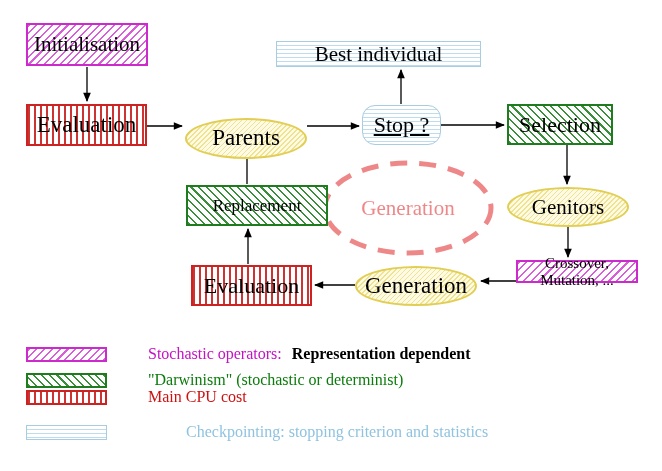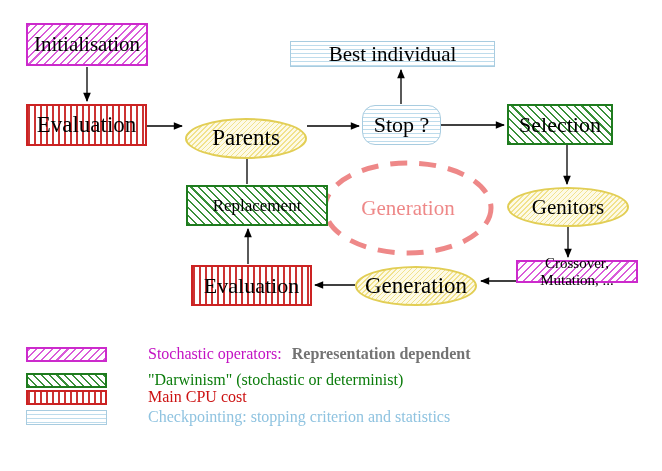--- a/index.html
+++ b/index.html
@@ -16,21 +16,21 @@
   .node {
     position: absolute;
     display: flex; align-items: center; justify-content: center;
     box-sizing: border-box;
     color: #000;
     text-align: center;
     line-height: 1.05;
     white-space: nowrap;
   }
   .ellipse { border-radius: 50%; }
-  .rounded { border-radius: 13px; }
+  .rounded { border-radius: 13px; text-decoration: underline; }
 
   
   .p-magenta {
     border: 2px solid #cc2acc;
     background: repeating-linear-gradient(135deg,
       #d95cd9 0, #d95cd9 1.5px, #ffffff 1.5px, #ffffff 5.5px);
   }
   .p-green {
     border: 2px solid #1e7b1e;
     background: repeating-linear-gradient(45deg,
@@ -75,21 +75,21 @@
     flex: 0 0 auto;
   }
   .legend-text {
     margin-left: 41px;
     font-size: 16px;
     font-weight: normal;
     white-space: nowrap;
   }
   .legend-text2 { margin-left: 10px; font-size: 16px; font-weight: bold; white-space: nowrap; }
   .t-magenta { color: #c313c3; }
-  .t-yellow  { color: #737373; }
+  .t-yellow  { color: #000000; }
   .t-green   { color: #0b7c0b; }
   .t-red     { color: #cc1111; }
   .t-blue    { color: #8fc3e0; }
 </style>
 </head>
 <body>
 
 <div class="stage">
 
   <svg class="links" viewBox="0 0 662 471">
@@ -119,21 +119,21 @@
   </div>
 
   <div class="node p-red" style="left:26px; top:104px; width:121px; height:42px; font-size:23px;">
     <span>Evaluation</span>
   </div>
 
   <div class="node ellipse p-yellow" style="left:185px; top:106px; width:122px; height:41px; font-size:23px;margin-top:12px;">
     <span>Parents</span>
   </div>
 
-  <div class="node p-blue" style="left:290px; top:41px; width:205px; height:26px; font-size:21px;">
+  <div class="node p-blue" style="left:276px; top:41px; width:205px; height:26px; font-size:21px;">
     <span>Best individual</span>
   </div>
 
   <div class="node rounded p-blue" style="left:362px; top:105px; width:79px; height:40px; font-size:22px;">
     <span>Stop ?</span>
   </div>
 
   <div class="node p-green" style="left:507px; top:104px; width:106px; height:41px; font-size:22px;">
     <span>Selection</span>
   </div>
@@ -170,18 +170,18 @@
   <div class="legend-row" style="top:372px;">
     <div class="swatch p-green"></div>
     <span class="legend-text t-green">"Darwinism" (stochastic or determinist)</span>
   </div>
 
   <div class="legend-row" style="top:389px;">
     <div class="swatch p-red"></div>
     <span class="legend-text t-red">Main CPU cost</span>
   </div>
 
-  <div class="legend-row" style="top:409px;">
+  <div class="legend-row" style="top:424px;gap:38px;">
     <div class="swatch p-blue"></div>
     <span class="legend-text t-blue">Checkpointing: stopping criterion and statistics</span>
   </div>
 
 </div>
 
 </body></html>

